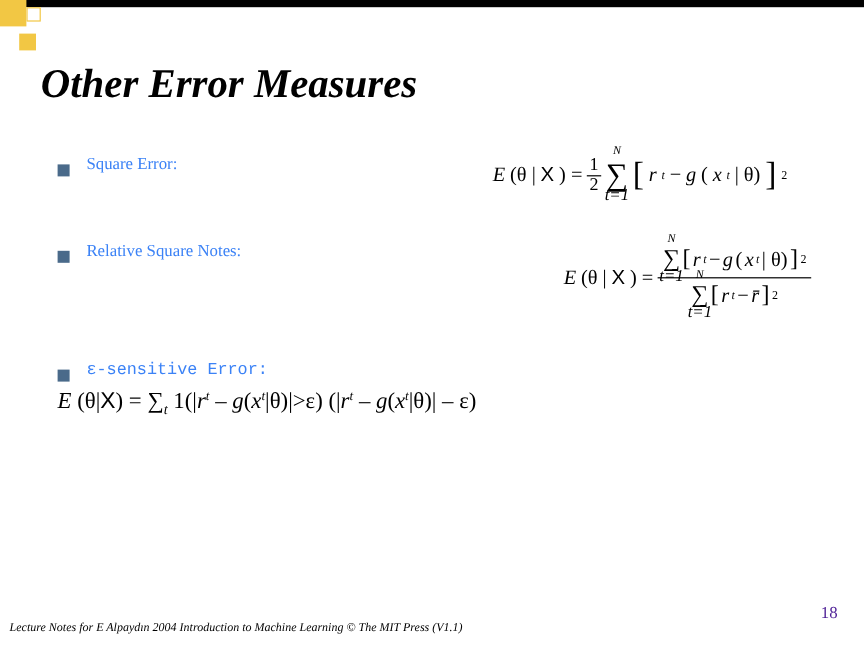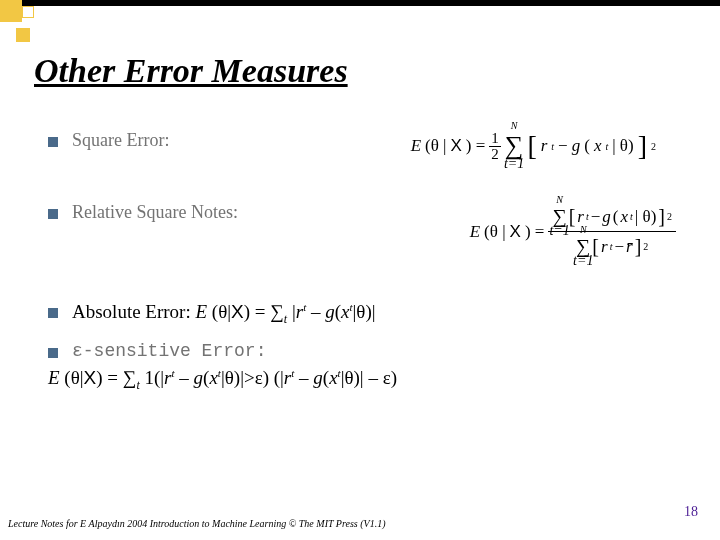--- a/index.html
+++ b/index.html
@@ -24,21 +24,20 @@
   .sq-yellow { top: 0; left: 0; background: #f2c744; }
   .sq-white-inner { top: 6px; left: 22px; width: 12px; height: 12px; background: #fff; border: 1px solid #f2c744; }
   .sq-yellow2 { top: 28px; left: 16px; width: 14px; height: 14px; background: #f2c744; }
   .title {
     position: absolute;
     top: 52px;
     left: 34px;
     font-size: 34px;
     font-style: italic;
     color: #000;
-    text-decoration: underline;
   }
   .content {
     position: absolute;
     top: 130px;
     left: 48px;
     right: 24px;
   }
   .row {
     display: flex;
     align-items: flex-start;
@@ -46,22 +45,22 @@
   }
   .row.tight { margin-bottom: 14px; }
   .bullet {
     width: 10px; height: 10px;
     background: #4a6a8a;
     margin-top: 7px;
     margin-right: 14px;
     flex-shrink: 0;
   }
   .label {
-    font-size: 18px;
-    color: #737373;
+    font-size: 14px;
+    color: #3b82f6;
     white-space: nowrap;
   }
   .formula-img {
     margin-left: auto;
     font-family: "Times New Roman", serif;
     color: #000;
   }
   .eq-holder { display: flex; align-items: center; gap: 4px; font-size: 17px; }
   .frac { display: inline-flex; flex-direction: column; align-items: center; font-size: 15px; line-height: 1; }
   .frac .num { border-bottom: 1px solid #000; padding: 0 2px; }
@@ -144,26 +143,20 @@
           </div>
           <div class="den">
             <span class="sum" style="font-size:20px;">∑<span class="ub">N</span><span class="lb">t=1</span></span>
             <span class="brk" style="font-size:20px;">[</span><span class="sfx">r</span><span class="sup sfx">t</span> − <span class="sfx">r̄</span><span class="brk" style="font-size:20px;">]</span><span class="sup">2</span>
           </div>
         </span>
       </span>
     </div>
   </div>
 
-  <div class="row tight">
-    <div class="bullet"></div>
-    <div class="inline-math">
-      <span>Absolute Error: </span><span class="it">E</span> (θ|<span class="Xsf">X</span>) = ∑<span class="sub">t</span> |<span class="it">r</span><span class="ss">t</span> – <span class="it">g</span>(<span class="it">x</span><span class="ss">t</span>|θ)|
-    </div>
-  </div>
 
   <div class="row tight" style="margin-bottom:4px;font-family:Liberation Mono, monospace;">
     <div class="bullet"></div>
     <div class="label">ε-sensitive Error:</div>
   </div>
   <div class="eps-row inline-math">
     <span class="it">E</span> (θ|<span class="Xsf">X</span>) = ∑<span class="sub">t</span> 1(|<span class="it">r</span><span class="ss">t</span> – <span class="it">g</span>(<span class="it">x</span><span class="ss">t</span>|θ)|&gt;ε) (|<span class="it">r</span><span class="ss">t</span> – <span class="it">g</span>(<span class="it">x</span><span class="ss">t</span>|θ)| – ε)
   </div>
 
 </div>

